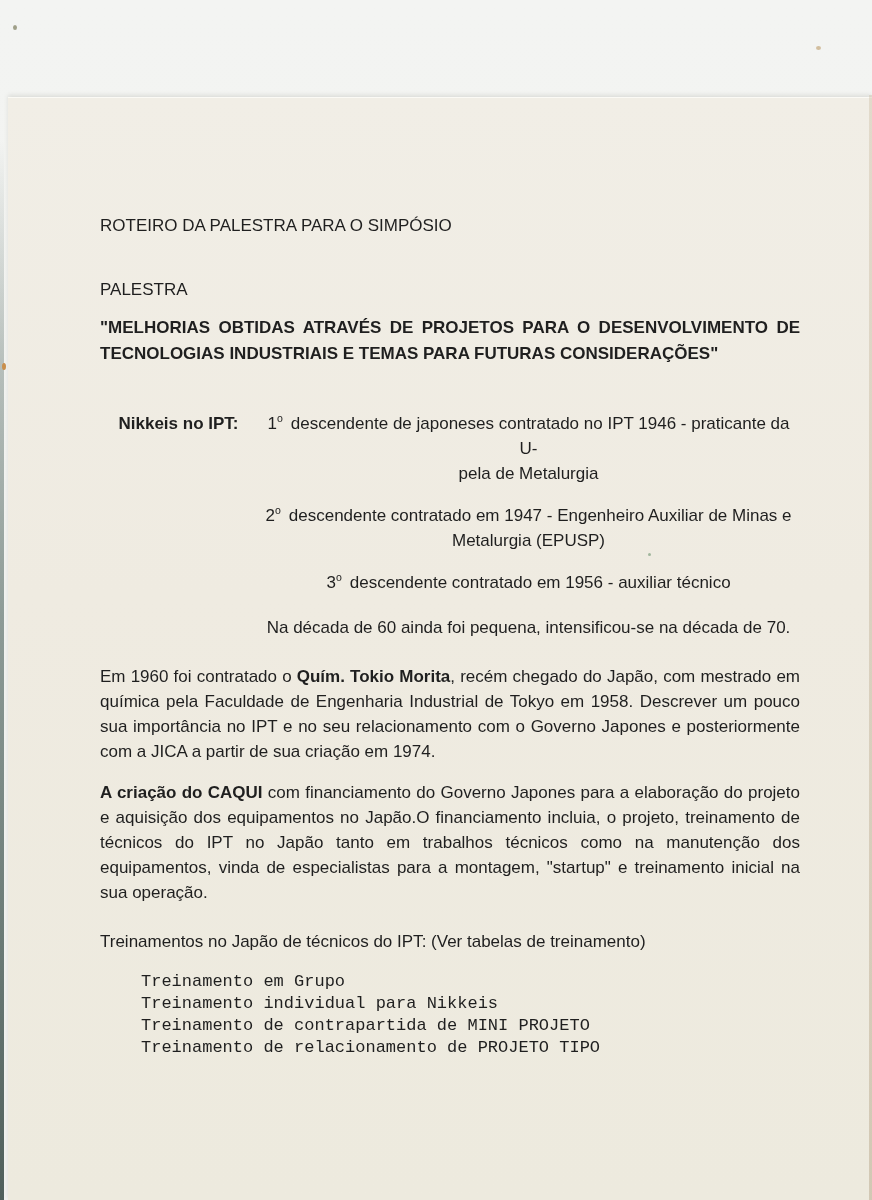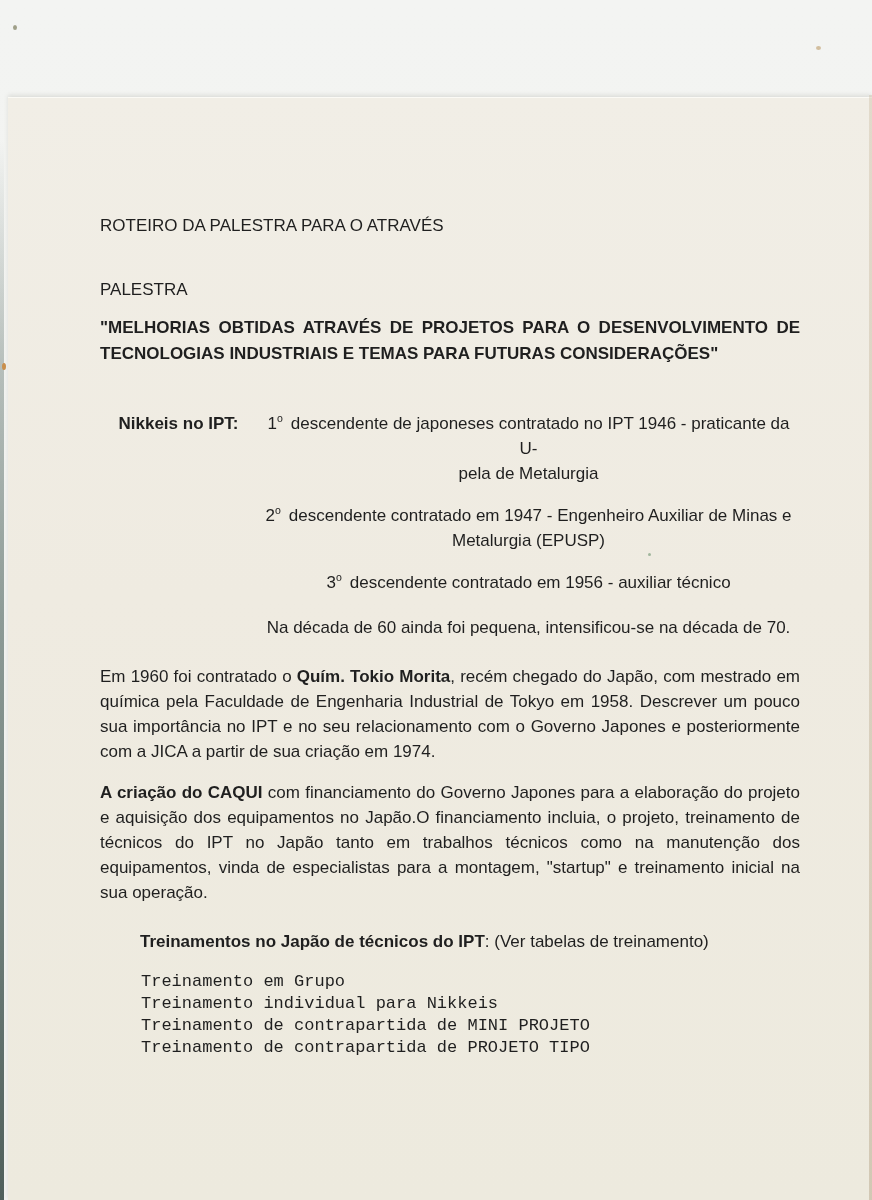--- a/index.html
+++ b/index.html
@@ -83,37 +83,37 @@
 
   .para {
     margin: 0;
     line-height: 25px;
     text-align: justify;
   }
   .para-1 { margin-top: 24px; }
   .para-2 { margin-top: 16px; }
 
   .tr-head { margin-top: 24px; line-height: 26px; }
-  .tr-head b { font-weight: 700; margin-left: 40px; }
+  .tr-head b { font-weight: 400; }
 
   .tr-list { margin-top: 16px; margin-left: 41px; font-family: Liberation Mono, monospace; }
   .tr-list div { line-height: 22px; }
 </style>
 </head>
 <body>
 
 <div class="scan-bg">
 
   <div class="speck speck1"></div>
   <div class="speck speck2"></div>
 
   <div class="paper">
 
     <div class="doc-header">
-      <div class="t1">ROTEIRO DA PALESTRA PARA O ATRAVÉS</div>
+      <div class="t1">ROTEIRO DA PALESTRA PARA O SIMPÓSIO</div>
     </div>
 
     <div class="palestra">PALESTRA</div>
 
     <div class="quote">"MELHORIAS OBTIDAS ATRAVÉS DE PROJETOS PARA O DESENVOLVIMENTO DE TECNOLOGIAS INDUSTRIAIS E TEMAS PARA FUTURAS CONSIDERAÇÕES"</div>
 
     <div class="nikkeis">
       <div class="nk-label">Nikkeis no IPT:</div>
       <div class="nk-body">
 
@@ -138,21 +138,21 @@
     <p class="para para-1"><span>Em 1960 foi contratado o </span><b>Quím. Tokio Morita</b><span>, recém chegado do Japão, com mestrado em química pela Faculdade de Engenharia Industrial de Tokyo em 1958. Descrever um pouco sua importância no IPT e no seu relacionamento com o Governo Japones e posteriormente com a JICA a partir de sua criação em 1974.</span></p>
 
     <p class="para para-2"><b>A criação do CAQUI</b><span> com financiamento do Governo Japones para a elaboração do projeto e aquisição dos equipamentos no Japão.O financiamento incluia, o projeto, treinamento de técnicos do IPT no Japão tanto em trabalhos técnicos como na manutenção dos equipamentos, vinda de especialistas para a montagem, "startup" e treinamento inicial na sua operação.</span></p>
 
     <div class="tr-head"><b>Treinamentos no Japão de técnicos do IPT</b><span>: (Ver tabelas de treinamento)</span></div>
 
     <div class="tr-list">
       <div>Treinamento em Grupo</div>
       <div>Treinamento individual para Nikkeis</div>
       <div>Treinamento de contrapartida de MINI PROJETO</div>
-      <div>Treinamento de contrapartida de PROJETO TIPO</div>
+      <div>Treinamento de relacionamento de PROJETO TIPO</div>
     </div>
 
   </div>
 
   <div class="edge-strip"></div>
   <div class="edge-strip-right"></div>
   <div class="speck speck3"></div>
   <div class="speck speck4"></div>
 
 </div>

